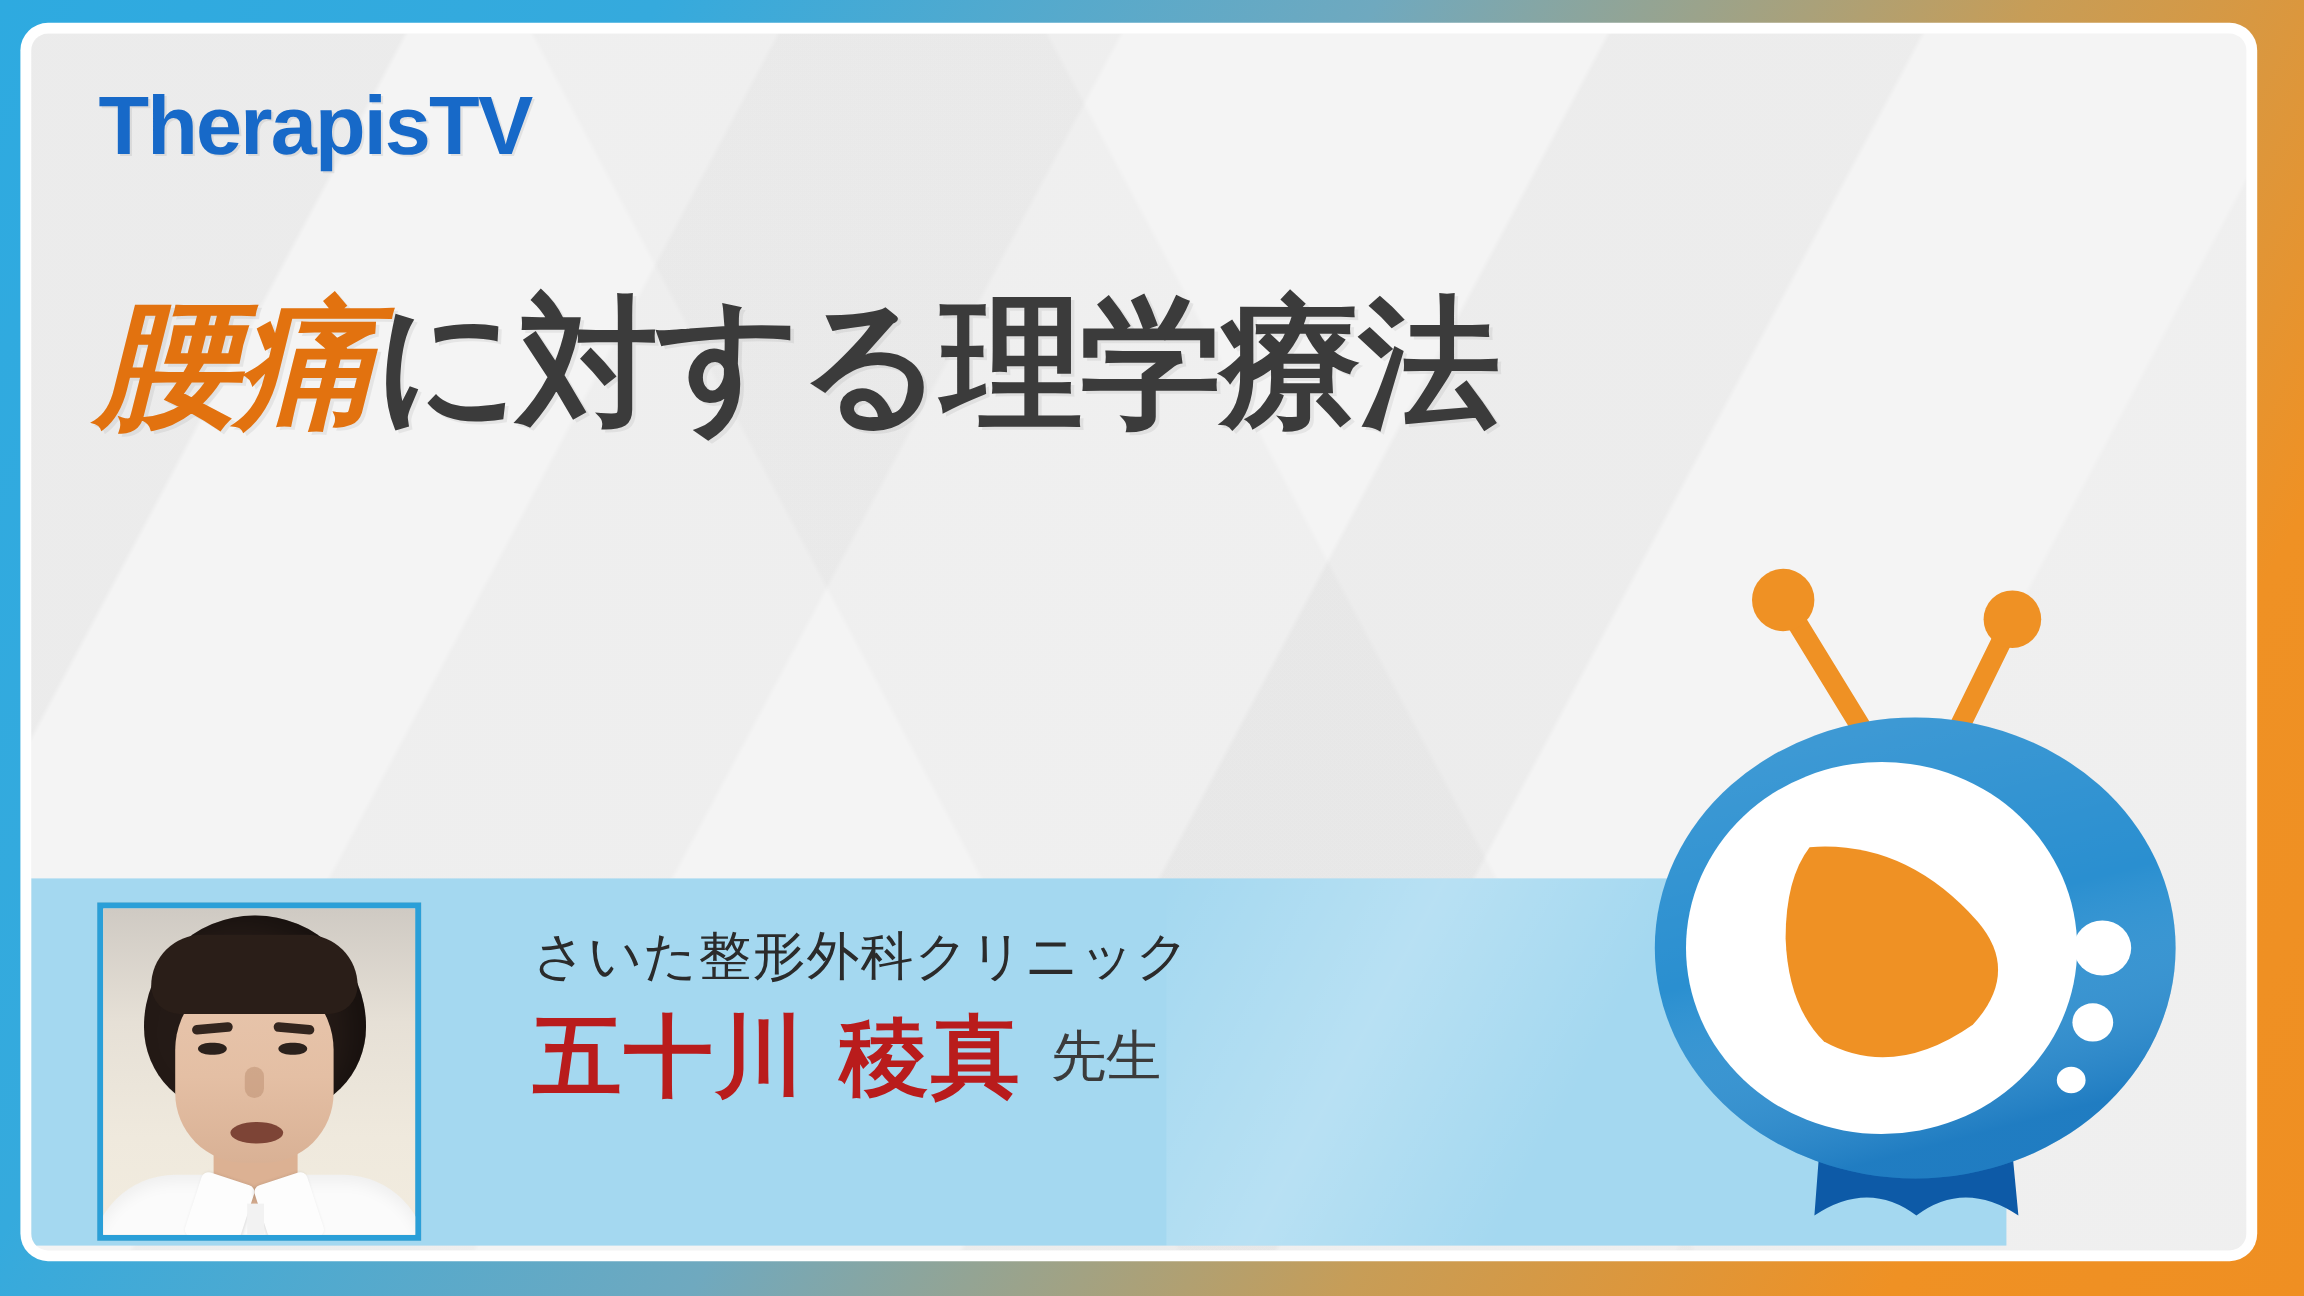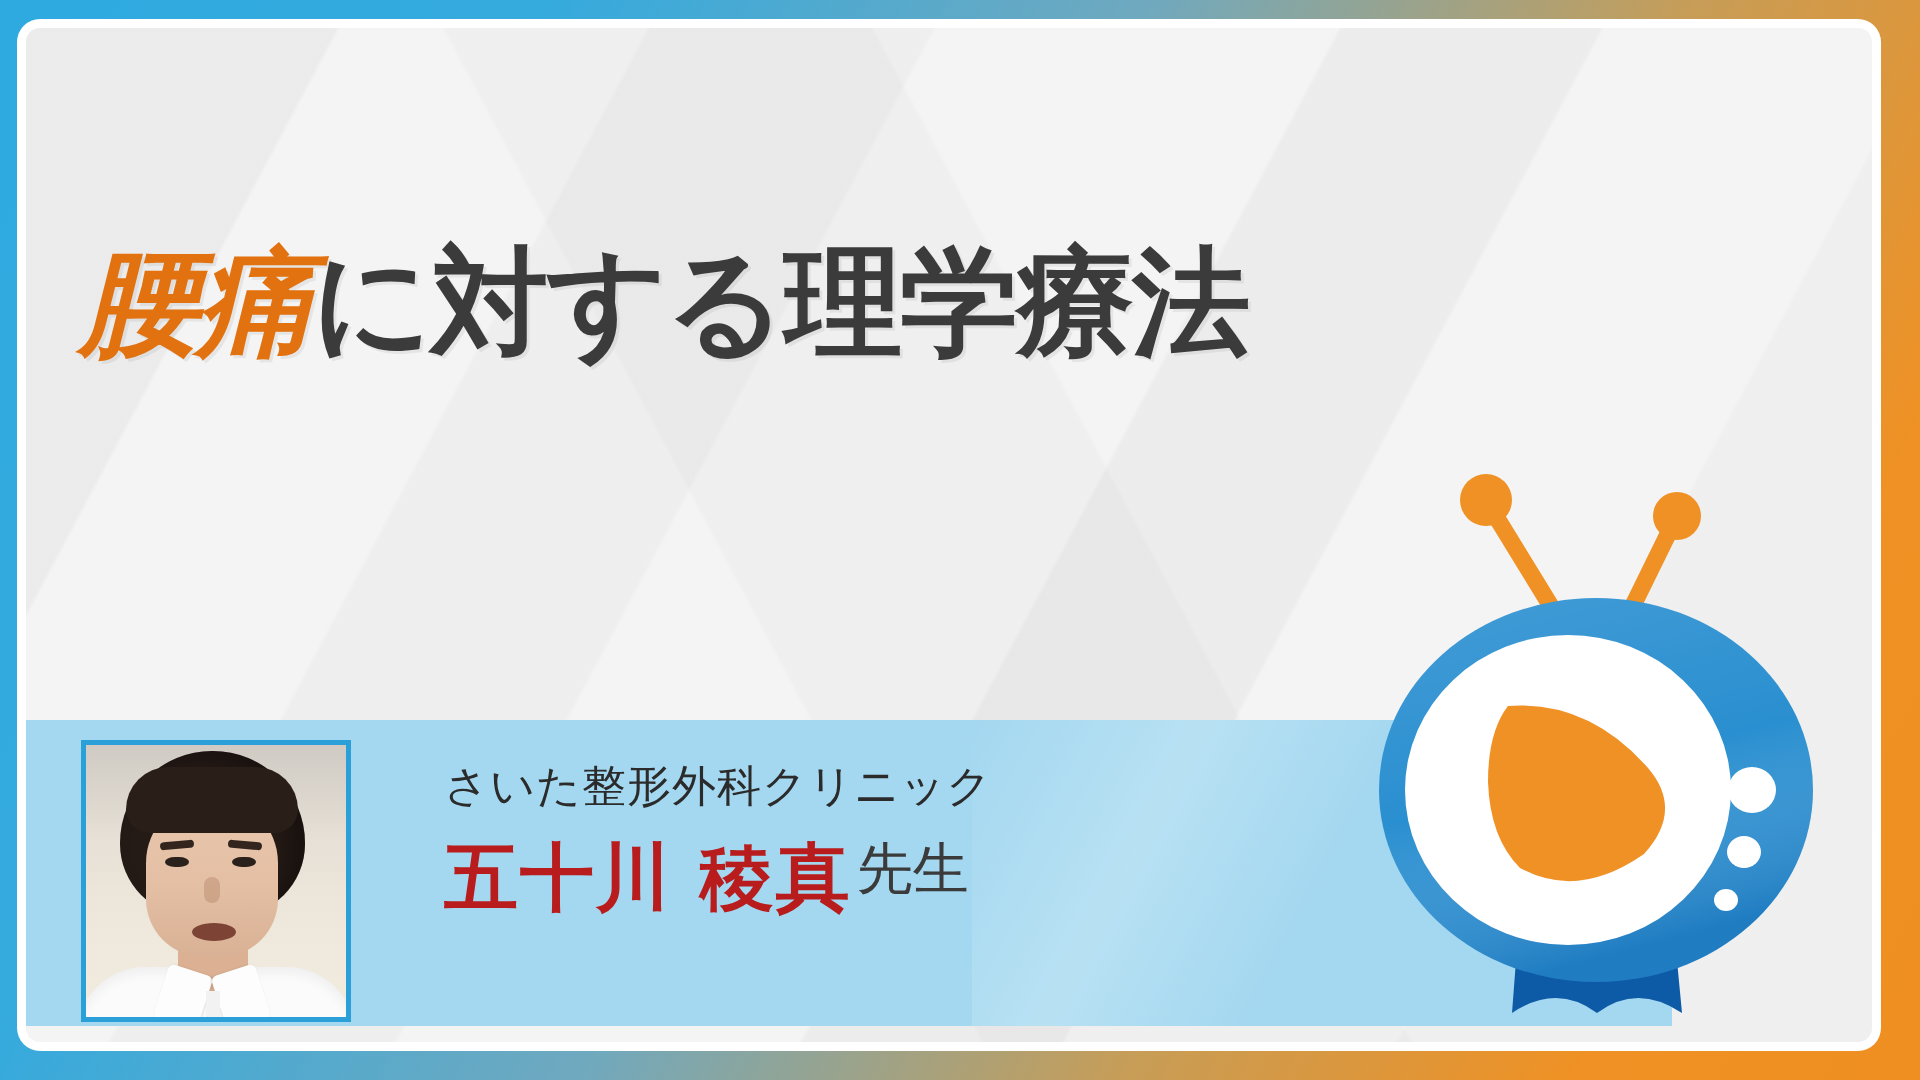--- a/index.html
+++ b/index.html
@@ -45,21 +45,21 @@
     font-weight:bold;color:#3b3b3b;
     font-family:"DejaVu Sans","Liberation Sans",sans-serif;
     text-shadow:3px 3px 0 rgba(0,0,0,0.06);
   }
   #title-line-1{font-size:118px;letter-spacing:-2px;}
   #title-line-2{font-size:118px;letter-spacing:-2px;margin-top:24px;}
   .accent{color:#e2720f;font-style:italic;}
 
   
   #speaker-band{
-    position:absolute;left:0;bottom:16px;width:1646px;height:306px;
+    position:absolute;left:0;bottom:4px;width:1646px;height:306px;
     background:#a4d8f0;
   }
   #band-sheen{position:absolute;right:280px;top:0;width:420px;height:306px;
     background:linear-gradient(118deg,rgba(255,255,255,0) 0%,rgba(255,255,255,0.22) 40%,rgba(255,255,255,0) 75%);}
 
   
   #presenter-photo{
     position:absolute;left:55px;top:20px;
     width:260px;height:272px;
     border:5px solid #2a9fd8;
@@ -100,38 +100,39 @@
   #clinic-name{
     font-size:44px;color:#2b2b2b;letter-spacing:1px;line-height:1.1;
     font-family:"DejaVu Sans","Liberation Sans",sans-serif;font-weight:400;
   }
   #presenter-row{display:flex;align-items:flex-end;margin-top:22px;}
   #presenter-name{
     font-size:74px;font-weight:bold;color:#b91c1c;letter-spacing:2px;line-height:1;
     font-family:"DejaVu Sans","Liberation Sans",sans-serif;
   }
   #presenter-honorific{
-    font-size:56px;color:#3b3b3b;margin-left:5px;padding-bottom:6px;
+    font-size:46px;color:#3b3b3b;margin-left:24px;padding-bottom:6px;
     font-family:Liberation Sans, sans-serif;
   }
 
   
   #tv-mascot{position:absolute;right:30px;bottom:-6px;width:470px;height:610px;}
   #tv-mascot svg{display:block;width:470px;height:610px;}
 </style>
 </head>
 <body>
 
 <div id="thumbnail">
 
   <div id="card">
 
     <div class="sheen sh1"></div>
     <div class="sheen sh2"></div>
 
+    <div id="brand">TherapisTV</div>
 
     <div id="title-block">
       <div class="title-line" id="title-line-1"><span class="accent">腰痛</span><span>に対する理学療法</span></div>
     </div>
 
     <div id="speaker-band">
       <div id="band-sheen"></div>
 
       <div id="presenter-photo">
         <div class="ph-bg"></div>

